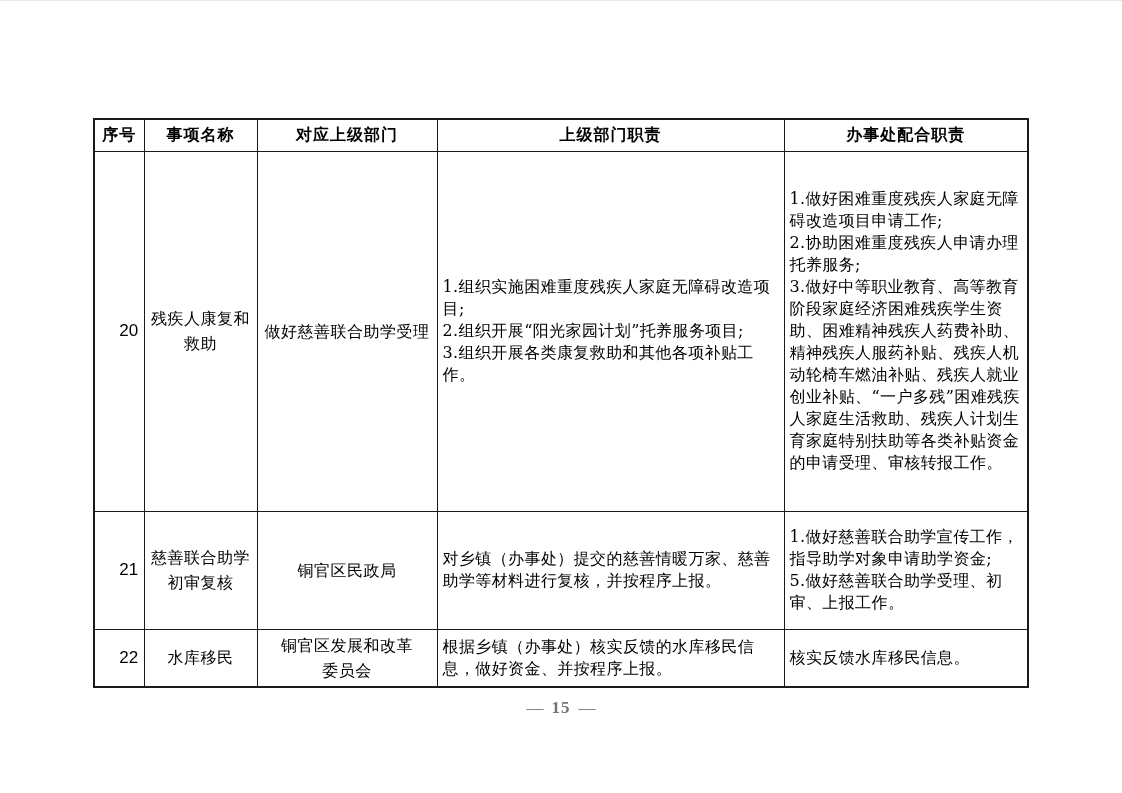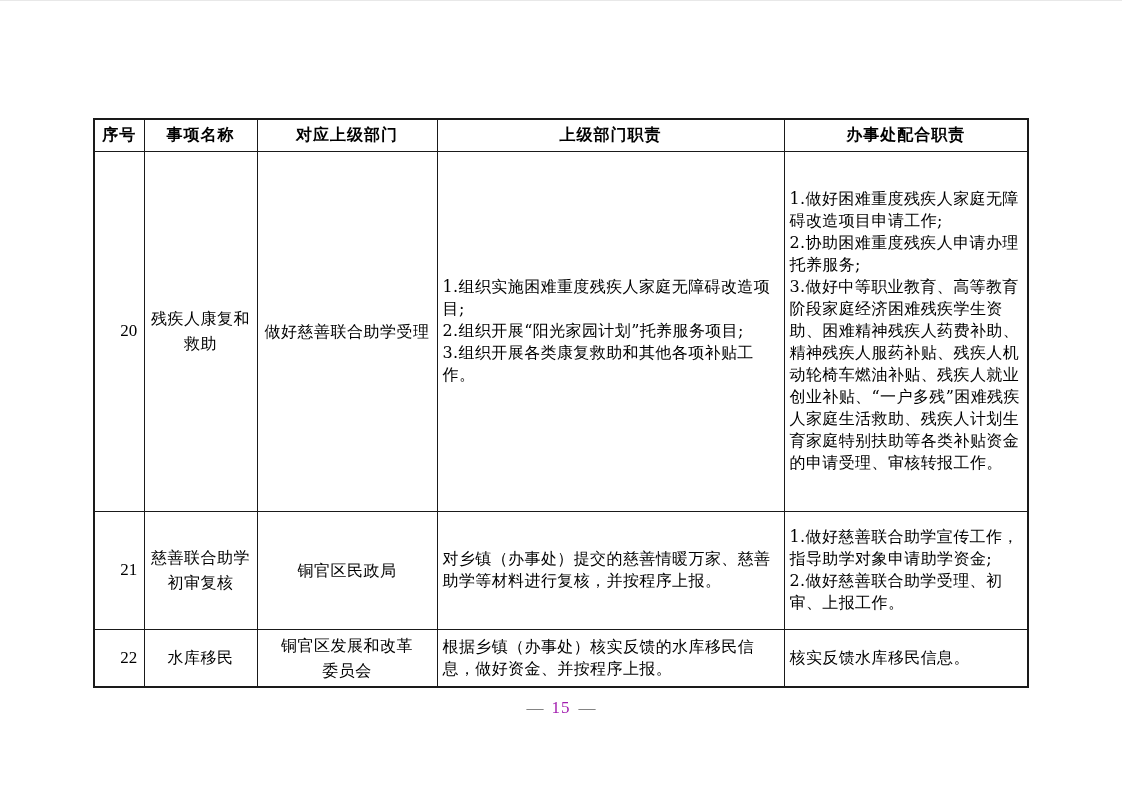--- a/index.html
+++ b/index.html
@@ -49,21 +49,21 @@
     font-size: 16px;
     text-align: center;
     vertical-align: middle;
     letter-spacing: 1px;
     padding: 0;
   }
   td.c-no {
     text-align: center;
     vertical-align: middle;
     font-size: 17px;
-    font-family: Liberation Serif, serif;
+    font-family: Liberation Sans, sans-serif;
     padding-left: 20px;
   }
   td.c-name, td.c-dept {
     text-align: center;
     vertical-align: middle;
     font-size: 16px;
     line-height: 25px;
     letter-spacing: 0.5px;
     white-space: pre-line;
     padding: 2px 4px;
@@ -84,22 +84,23 @@
     width: 100%;
     text-align: center;
     font-size: 17px;
     font-family: "Liberation Serif", "DejaVu Serif", serif;
   }
   .footer .dash {
     color: #707070;
     padding: 0 8px;
   }
   .footer .num {
-    color: #a21caf;
+    color: #737373;
     letter-spacing: 1px;
+    font-weight: bold;
   }
 </style>
 </head>
 <body>
 
 <div class="page">
 
   <div class="doc-table-wrap">
     <table class="doc-table">
       <colgroup>
@@ -131,21 +132,21 @@
 3.做好中等职业教育、高等教育阶段家庭经济困难残疾学生资助、困难精神残疾人药费补助、精神残疾人服药补贴、残疾人机动轮椅车燃油补贴、残疾人就业创业补贴、“一户多残”困难残疾人家庭生活救助、残疾人计划生育家庭特别扶助等各类补贴资金的申请受理、审核转报工作。</td>
         </tr>
 
         <tr class="row-21">
           <td class="c-no">21</td>
           <td class="c-name">慈善联合助学
 初审复核</td>
           <td class="c-dept">铜官区民政局</td>
           <td class="c-duty">对乡镇（办事处）提交的慈善情暖万家、慈善助学等材料进行复核，并按程序上报。</td>
           <td class="c-duty">1.做好慈善联合助学宣传工作，指导助学对象申请助学资金;
-2.做好慈善联合助学受理、初审、上报工作。</td>
+5.做好慈善联合助学受理、初审、上报工作。</td>
         </tr>
 
         <tr class="row-22">
           <td class="c-no">22</td>
           <td class="c-name">水库移民</td>
           <td class="c-dept">铜官区发展和改革
 委员会</td>
           <td class="c-duty">根据乡镇（办事处）核实反馈的水库移民信息，做好资金、并按程序上报。</td>
           <td class="c-duty">核实反馈水库移民信息。</td>
         </tr>

